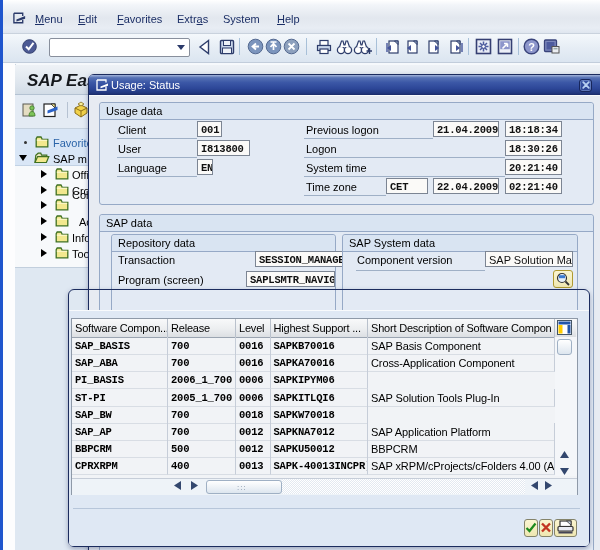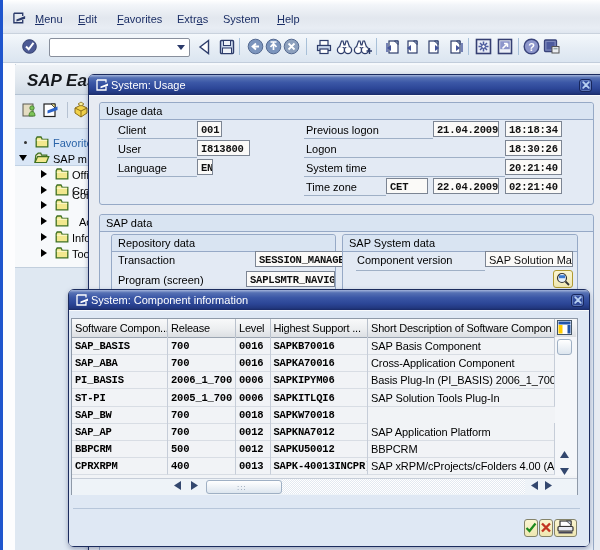--- a/index.html
+++ b/index.html
@@ -256,21 +256,21 @@
       </svg>
       <div class="trow" style="left:72px;top:247.5px">Too</div>
     </div>
 
   <div class="dialog" id="dlg1" style="left:88px;top:74px;width:522px;height:486px;border-radius:6px 0 0 0;">
     <div class="dtitle" style="border-radius:4px 0 0 0;">
       <svg style="position:absolute;left:7px;top:4px" width="13" height="12" viewBox="0 0 13 12">
           <path d="M1 1 H10 V3.5 M10 7.5 V11 H1 V1" fill="none" stroke="#fff" stroke-width="1.3"></path>
           <path d="M4.5 7.4 L12 4.6 L12 6.8 L4.5 9.2 Z" fill="#fff"></path>
         </svg>
-      <div class="txt">System: Usage</div>
+      <div class="txt">Usage: Status</div>
       <div class="xbtn" style="left:490px">
           <svg width="10" height="10" viewBox="0 0 10 10">
             <path d="M2.2 2.2 L7.8 7.8 M7.8 2.2 L2.2 7.8" stroke="#b8d0f2" stroke-width="1.8" stroke-linecap="round"></path>
           </svg>
         </div>
     </div>
     <div class="dbody" id="d1body">
 
       <div class="gbox" style="left:10px;top:7px;width:493px;height:101px;">
         <div class="ghead">
@@ -354,32 +354,20 @@
           <svg width="16" height="14" viewBox="0 0 16 14" style="position:absolute;left:1px;top:1px">
             <circle cx="7" cy="6" r="4.5" fill="#e8f1fa" stroke="#333" stroke-width="1.2"></circle>
             <rect x="4" y="3.2" width="6" height="3" fill="#3a7ad0"></rect>
             <path d="M10.5 9.5 L14 13" stroke="#333" stroke-width="1.8"></path>
           </svg>
         </div>
     </div>
   </div>
 
   <div class="dialog" id="dlg2" style="left:68px;top:289px;width:520px;height:256px;">
-    <div class="dtitle" style="border-radius:4px 4px 0 0;">
-      <svg style="position:absolute;left:7px;top:4px" width="13" height="12" viewBox="0 0 13 12">
-          <path d="M1 1 H10 V3.5 M10 7.5 V11 H1 V1" fill="none" stroke="#fff" stroke-width="1.3"></path>
-          <path d="M4.5 7.4 L12 4.6 L12 6.8 L4.5 9.2 Z" fill="#fff"></path>
-        </svg>
-      <div class="txt">System: Component information</div>
-      <div class="xbtn" style="left:502px">
-          <svg width="10" height="10" viewBox="0 0 10 10">
-            <path d="M2.2 2.2 L7.8 7.8 M7.8 2.2 L2.2 7.8" stroke="#b8d0f2" stroke-width="1.8" stroke-linecap="round"></path>
-          </svg>
-        </div>
-    </div>
     <div class="dbody" id="d2body" style="background:#dfe8f4;">
       <div id="tbl">
           <div class="th" style="left:0px;width:95px">
             <span>Software Compon...</span>
           </div>
           <div class="th" style="left:96px;width:67px">
             <span>Release</span>
           </div>
           <div class="th" style="left:164px;width:33.5px">
             <span>Level</span>
@@ -434,23 +422,20 @@
           </div>
           <div class="td" style="left:96px;top:52.4px;width:67px">
             <span>2006_1_700</span>
           </div>
           <div class="td" style="left:164px;top:52.4px;width:33.5px">
             <span>0006</span>
           </div>
           <div class="td" style="left:198.5px;top:52.4px;width:96.5px">
             <span>SAPKIPYM06</span>
           </div>
-          <div class="td sans" style="left:296px;top:52.4px;width:185.5px">
-            <span>Basis Plug-In (PI_BASIS) 2006_1_700</span>
-          </div>
           <div class="td" style="left:0px;top:69.6px;width:95px">
             <span>ST-PI</span>
           </div>
           <div class="td" style="left:96px;top:69.6px;width:67px">
             <span>2005_1_700</span>
           </div>
           <div class="td" style="left:164px;top:69.6px;width:33.5px">
             <span>0006</span>
           </div>
           <div class="td" style="left:198.5px;top:69.6px;width:96.5px">

